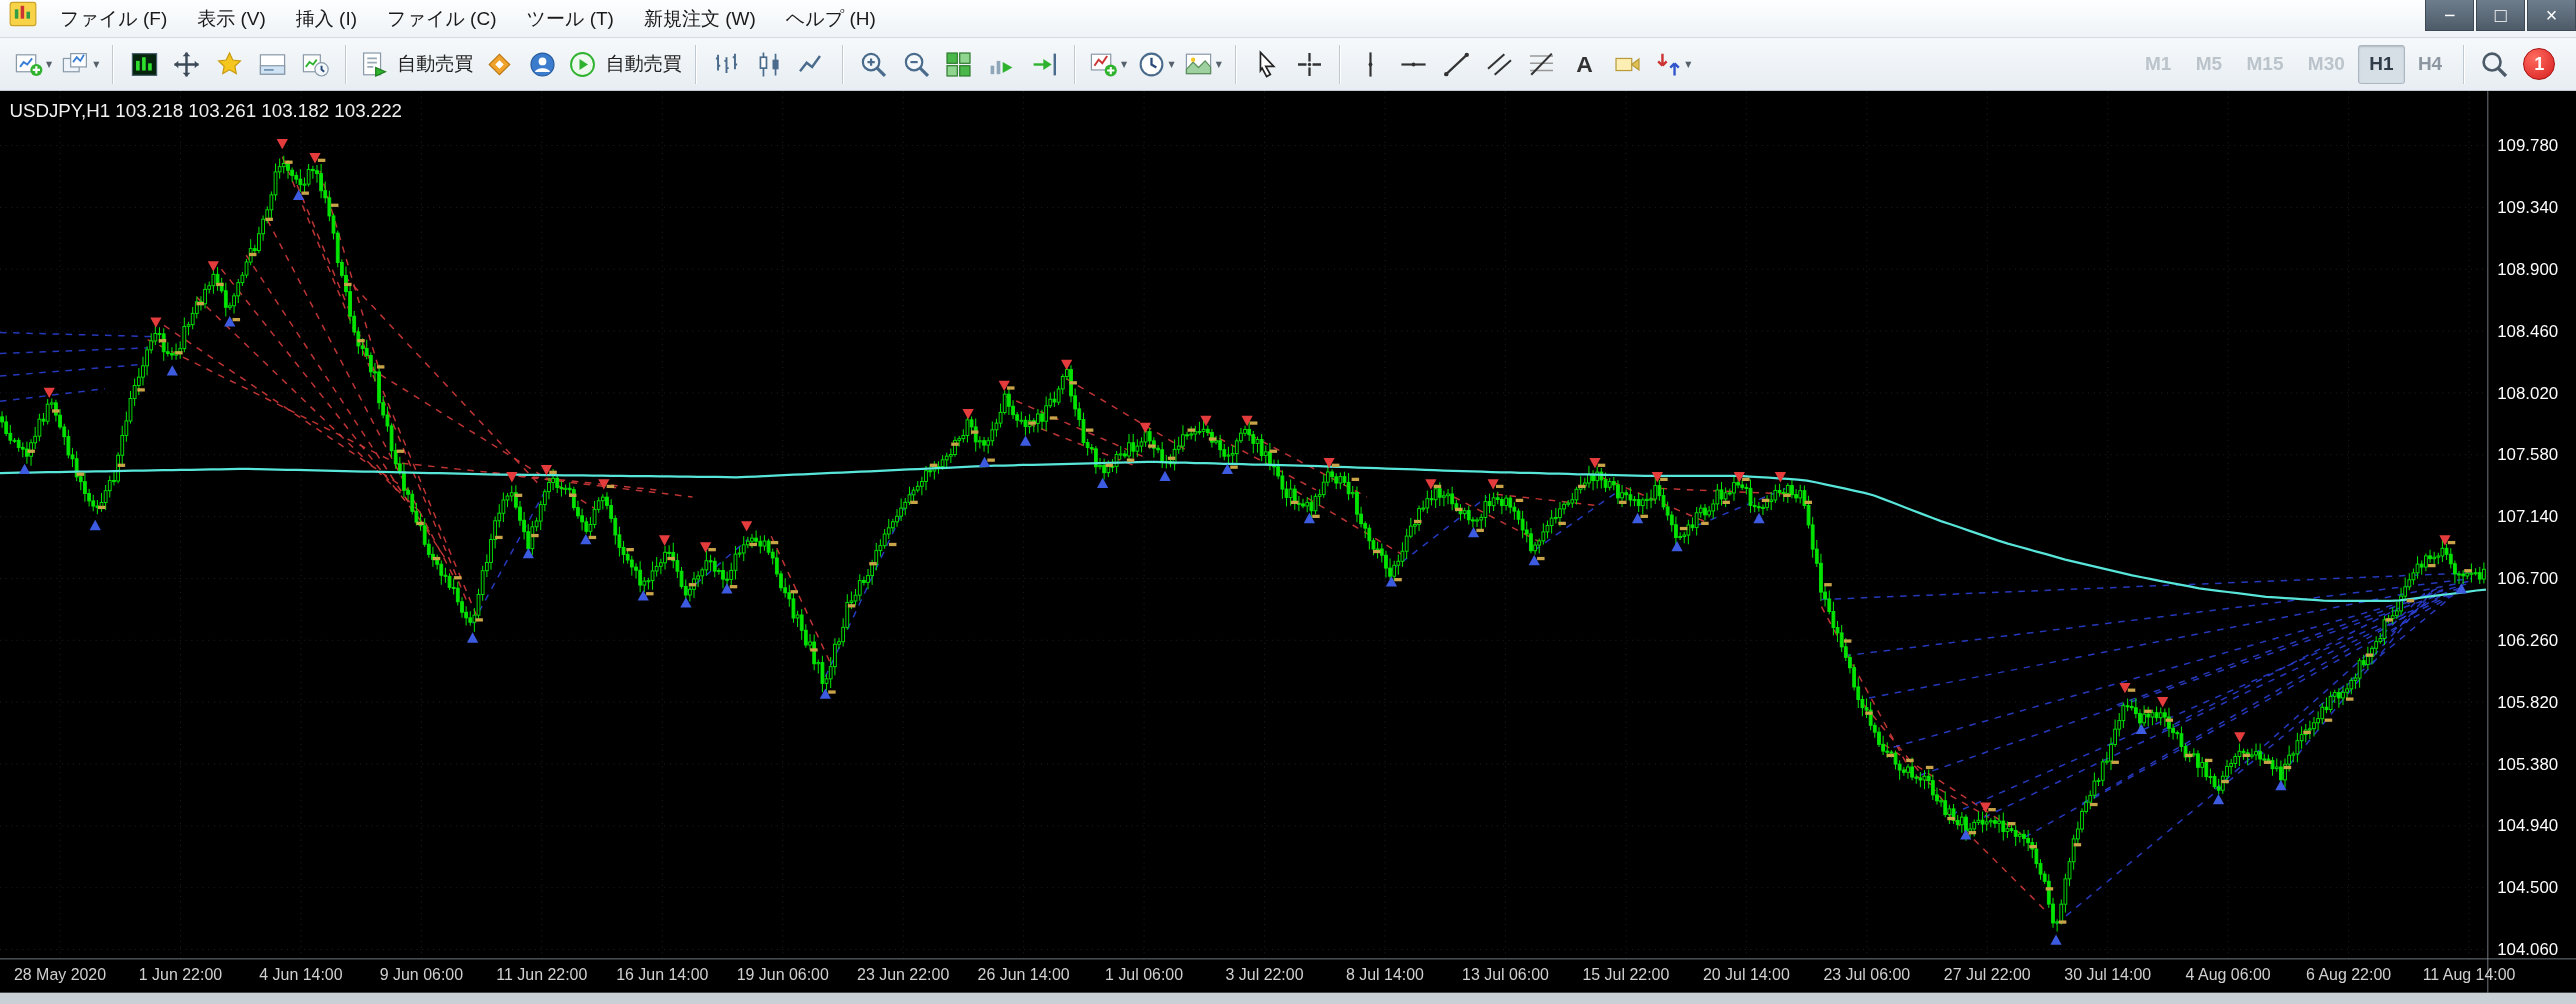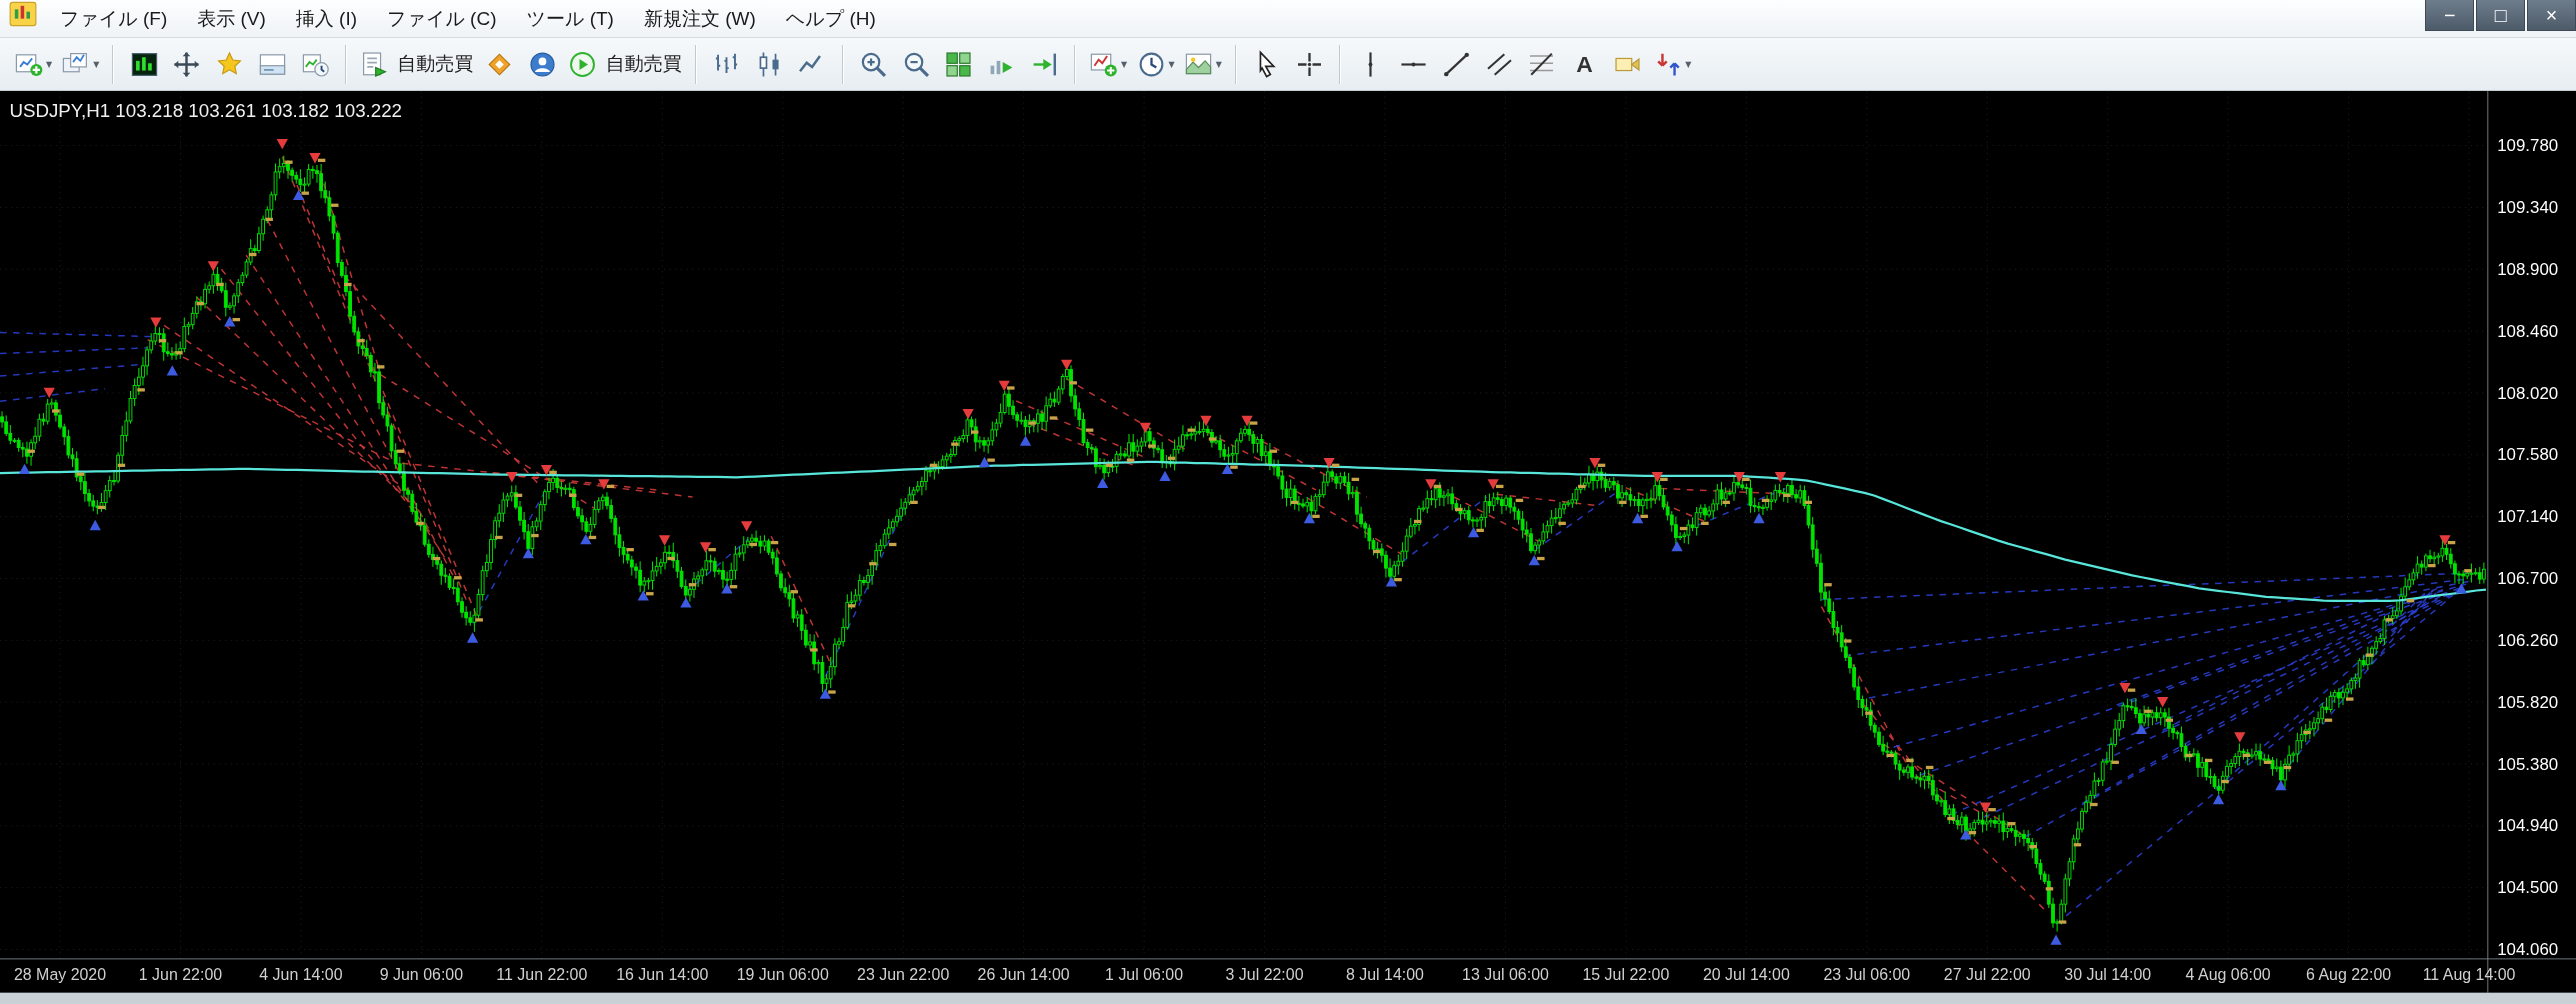--- a/index.html
+++ b/index.html
@@ -281,20 +281,36 @@
         <rect x="2.5" y="7" width="13" height="10" fill="#fdeeb3" stroke="#b89a3a"></rect>
         <path d="M15.5 12l6-4.5v9z" fill="#e0c050" stroke="#b89a3a"></path>
       </svg>
     </div>
     <div class="tb-btn">
       <svg viewBox="0 0 24 24">
         <path d="M7 3v10M7 13l-3.5-3.5M7 13l3.5-3.5" stroke="#cc3333" stroke-width="2" fill="none"></path>
         <path d="M17 21V11M17 11l-3.5 3.5M17 11l3.5 3.5" stroke="#3355cc" stroke-width="2" fill="none"></path>
       </svg>
       <span class="tb-caret">▾</span>
+    </div>
+    <div class="tb-right">
+      <div class="tf-btn">M1</div>
+      <div class="tf-btn">M5</div>
+      <div class="tf-btn">M15</div>
+      <div class="tf-btn">M30</div>
+      <div class="tf-btn active">H1</div>
+      <div class="tf-btn mid">H4</div>
+      <div class="tb-sep"></div>
+      <div class="tb-btn">
+        <svg viewBox="0 0 24 24">
+          <circle cx="10" cy="10" r="7" fill="none" stroke="#4c5a68" stroke-width="2.2"></circle>
+          <path d="M15.2 15.2l6.3 6.3" stroke="#4c5a68" stroke-width="2.8"></path>
+        </svg>
+      </div>
+      <div class="badge">1</div>
     </div>
   </div>
 
 <div class="chart-area">
     <svg width="2576" height="914" viewBox="0 0 2746 974">
       <g>
         <line x1="64.0" y1="0" x2="64.0" y2="925" stroke="#202629" stroke-dasharray="1 5"></line>
         <line x1="192.4" y1="0" x2="192.4" y2="925" stroke="#202629" stroke-dasharray="1 5"></line>
         <line x1="320.8" y1="0" x2="320.8" y2="925" stroke="#202629" stroke-dasharray="1 5"></line>
         <line x1="449.2" y1="0" x2="449.2" y2="925" stroke="#202629" stroke-dasharray="1 5"></line>

